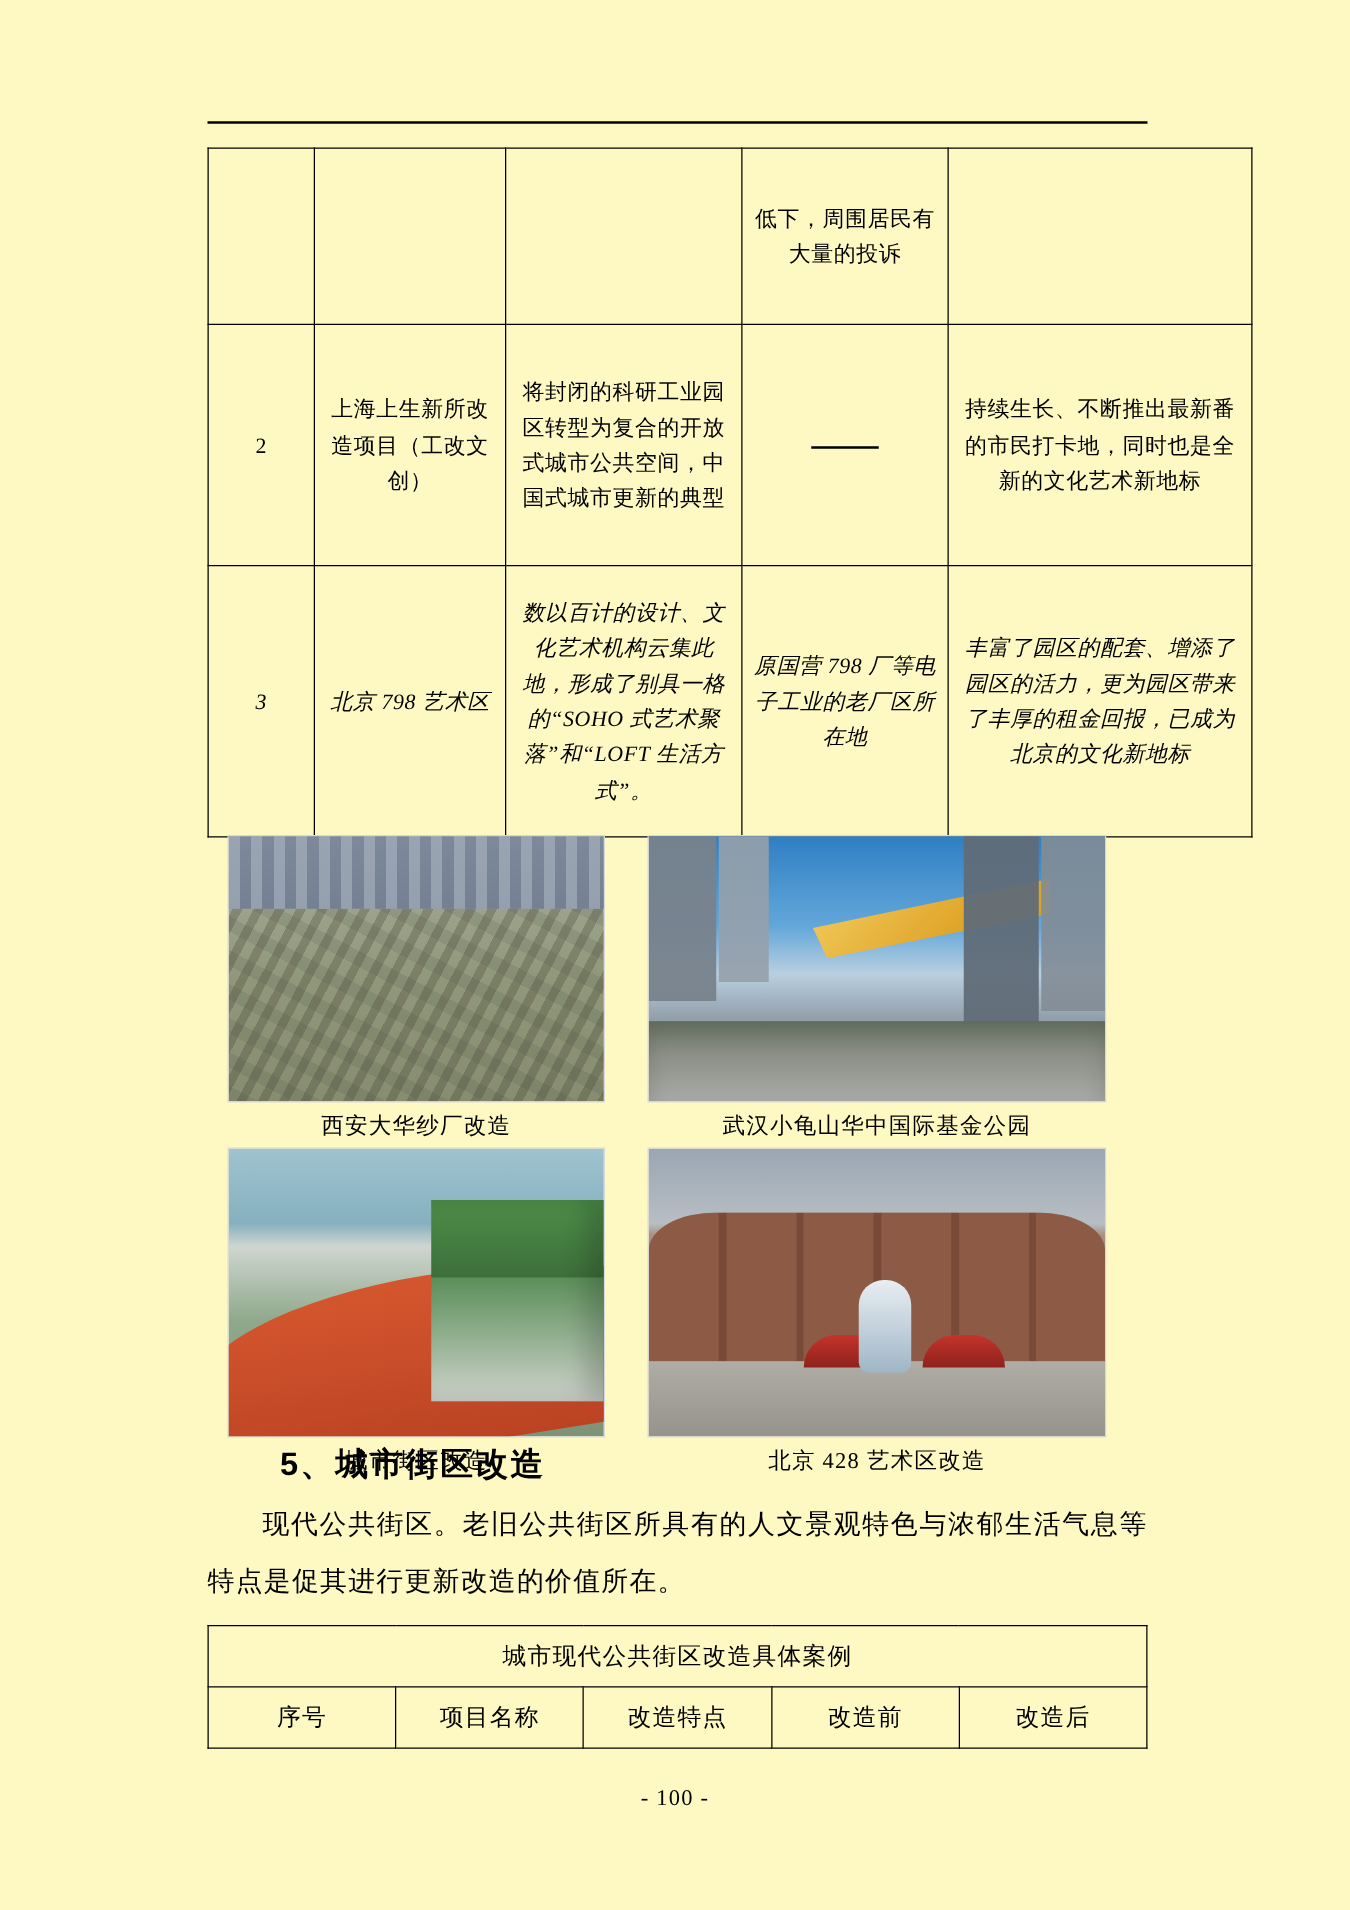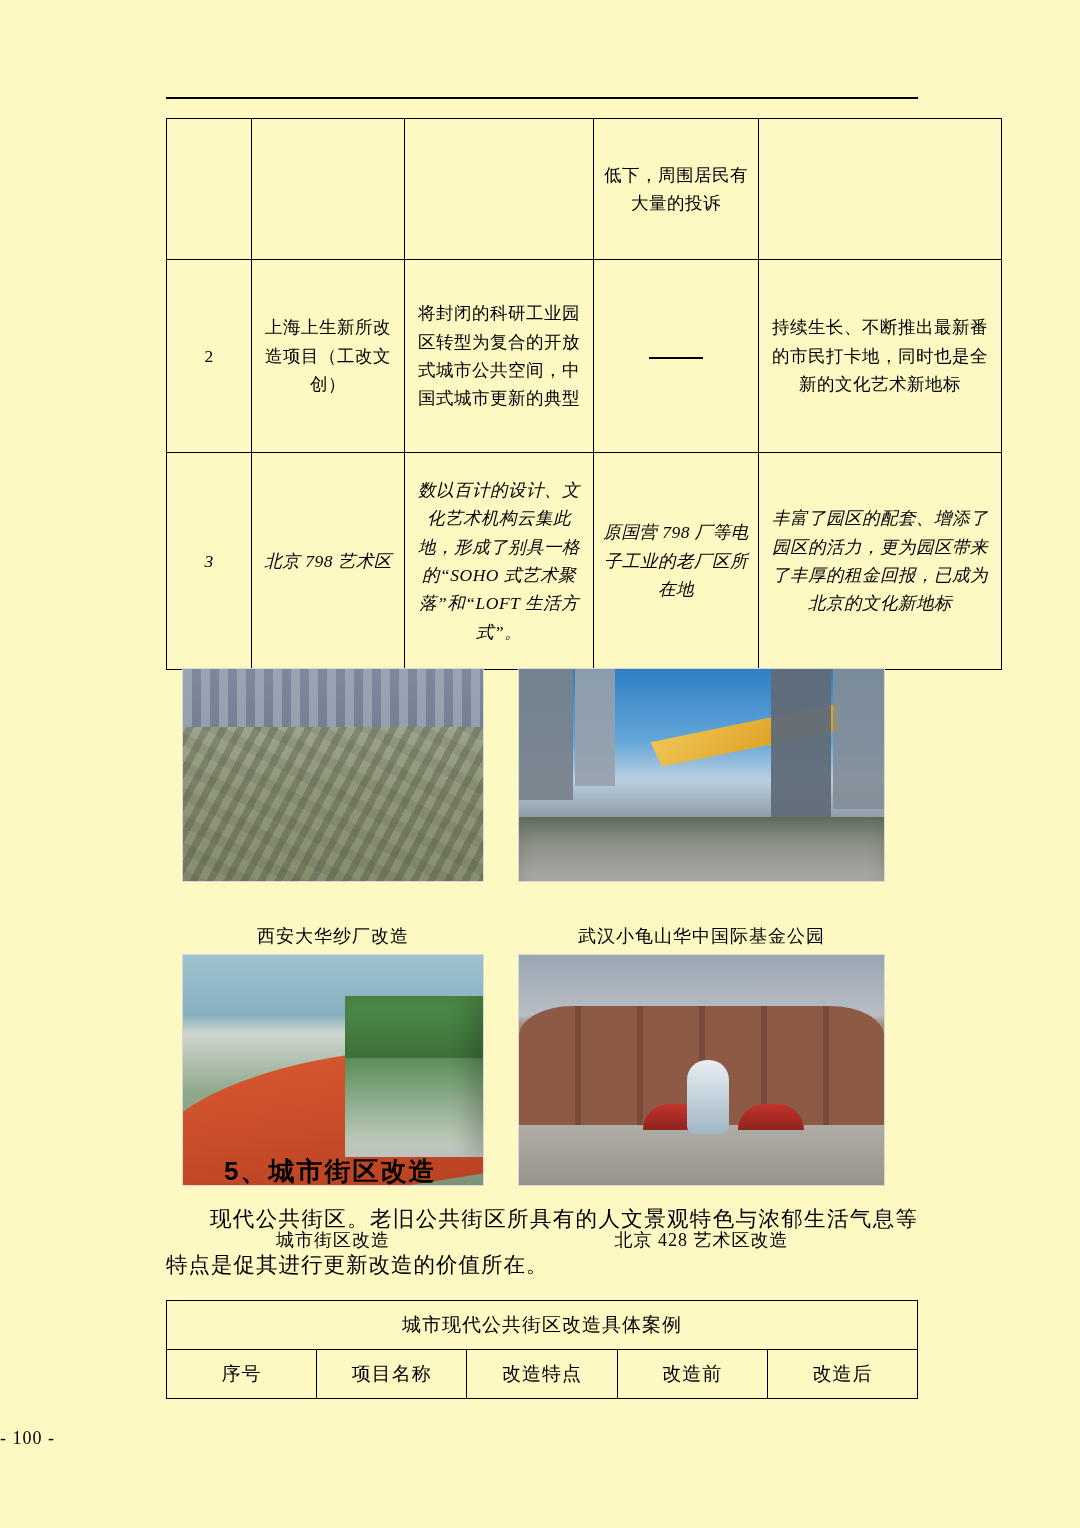--- a/index.html
+++ b/index.html
@@ -67,21 +67,20 @@
     top: 668px;
     width: 716px;
   }
   .fig-row {
     display: flex;
     gap: 34px;
   }
   .fig {
     display: flex;
     flex-direction: column;
-    gap: 36px;
   }
   .fig-img {
     width: 300px;
     height: 212px;
     border: 1px solid #d8d8d8;
     position: relative;
     overflow: hidden;
   }
   .fig-cap {
     font-size: 18px;
@@ -249,21 +248,21 @@
     height: 46px;
   }
   .t2-title td { font-size: 19px; }
 
   
   .page-number {
     position: absolute;
     left: 0;
     right: 0;
     top: 1428px;
-    text-align: left;
+    text-align: center;
     font-size: 18px;
     letter-spacing: 1px;
   }
 </style>
 </head>
 <body>
 
 <div class="page">
 
   <div class="top-rule"></div>

